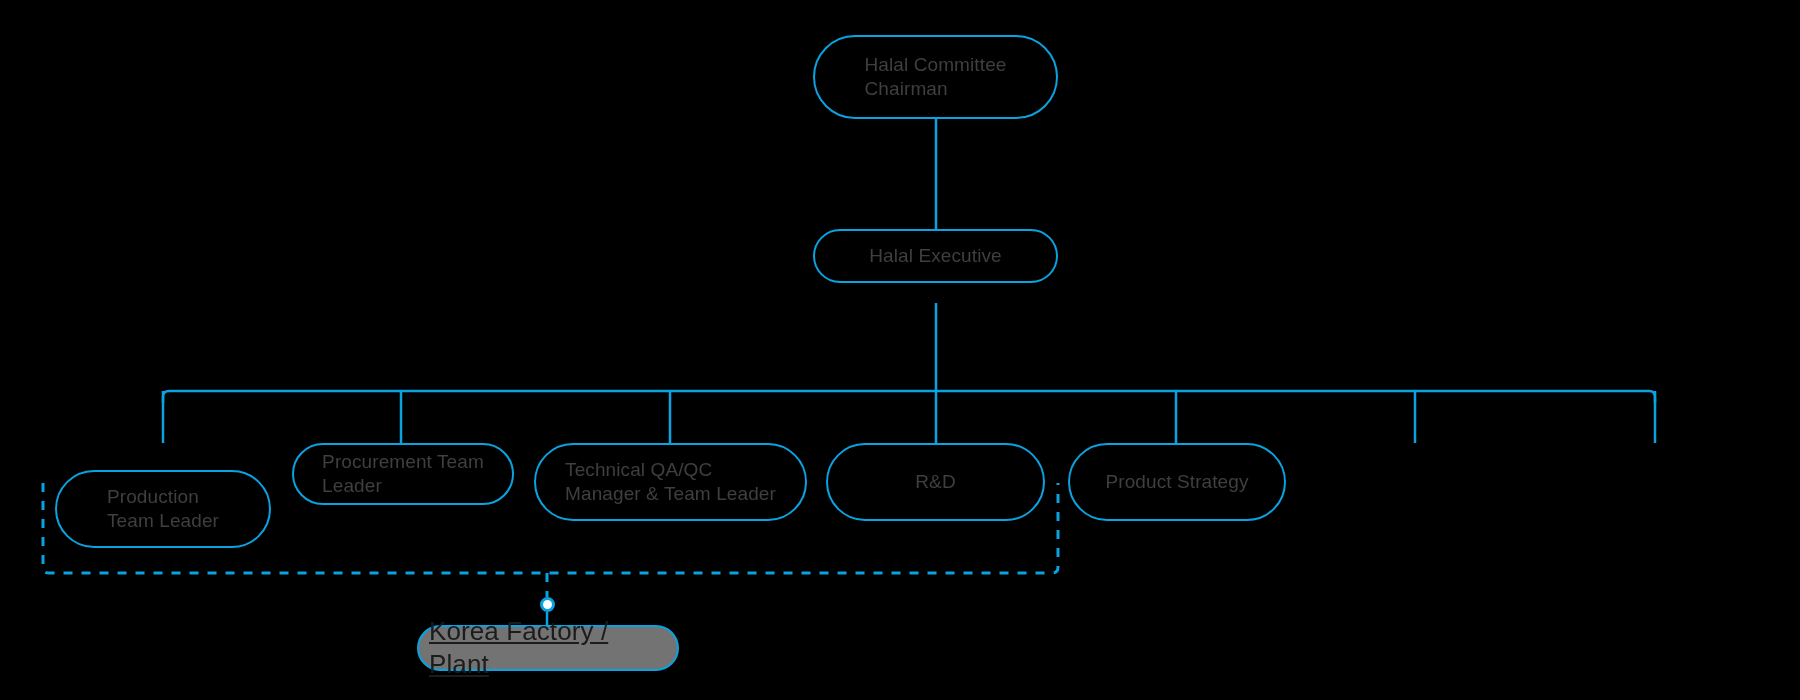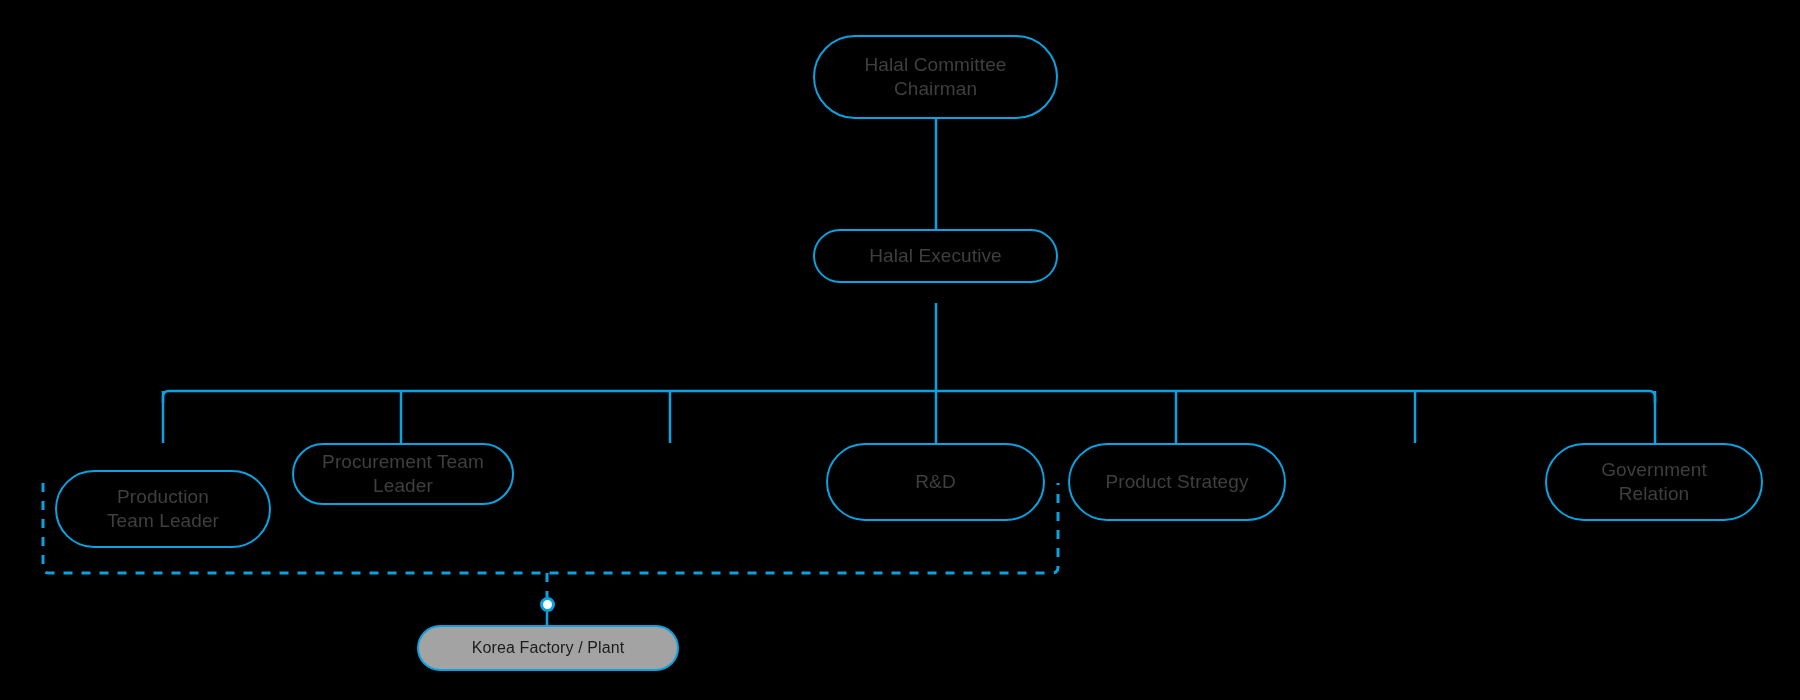--- a/index.html
+++ b/index.html
@@ -34,36 +34,36 @@
   }
 
   
   .node {
     position: absolute;
     z-index: 2;
     box-sizing: border-box;
     display: flex;
     align-items: center;
     justify-content: center;
-    text-align: center;
     border-radius: 999px;
     border: 2.5px solid #0aa2e0;
     background: #000000;
     color: #3f3f3f;
     font-size: 19px;
     line-height: 1.28;
     letter-spacing: 0.1px;
     padding: 16px 10px;
   }
 
   .node.filled {
-    background: #a3a3a3;
+    background: #737373;
     border-color: #0aa2e0;
     color: #1c1c1c;
-    font-size: 16px;
+    font-size: 26px;
+    text-decoration: underline;
   }
 
   .node-label {
     display: block;
     white-space: pre-line;
     pointer-events: none;
   }
 
   
   .marker-dot {
@@ -119,32 +119,32 @@
   <div class="node" style="left:55px; top:443px; width:216px; height:78px;margin-top:27px;">
     <span class="node-label">Production
 Team Leader</span>
   </div>
 
   <div class="node" style="left:292px; top:443px; width:222px; height:62px;">
     <span class="node-label">Procurement Team
 Leader</span>
   </div>
 
+  <div class="node" style="left:534px; top:443px; width:273px; height:78px;">
+    <span class="node-label">Technical QA/QC
+Manager &amp; Team Leader</span>
+  </div>
 
   <div class="node" style="left:826px; top:443px; width:219px; height:78px;">
     <span class="node-label">R&amp;D</span>
   </div>
 
   <div class="node" style="left:1068px; top:443px; width:218px; height:78px;">
     <span class="node-label">Product Strategy</span>
   </div>
 
 
-  <div class="node" style="left:1545px; top:443px; width:218px; height:78px;">
-    <span class="node-label">Government
-Relation</span>
-  </div>
 
   <div class="node filled" style="left:417px; top:625px; width:262px; height:46px;">
     <span class="node-label">Korea Factory / Plant</span>
   </div>
 
 </div>
 
 </body></html>

